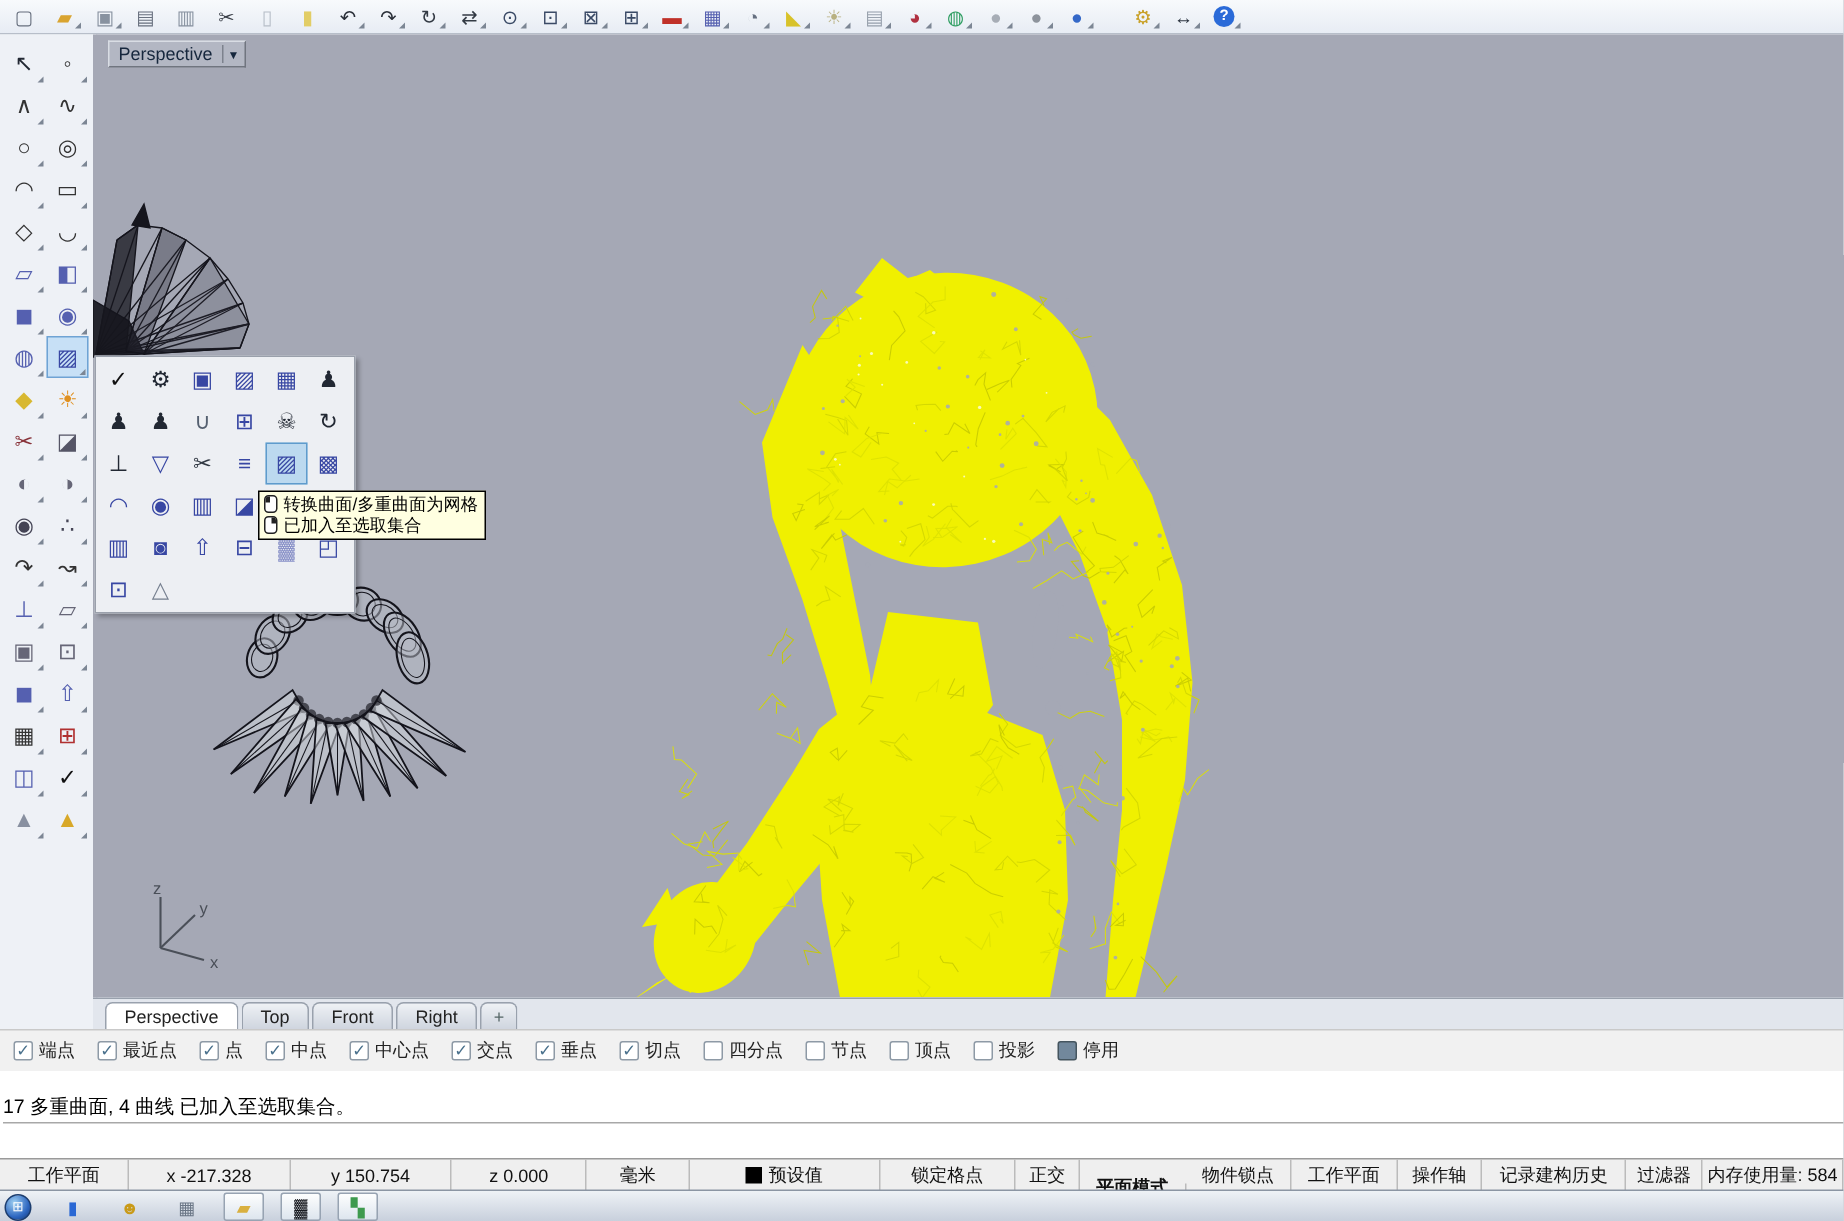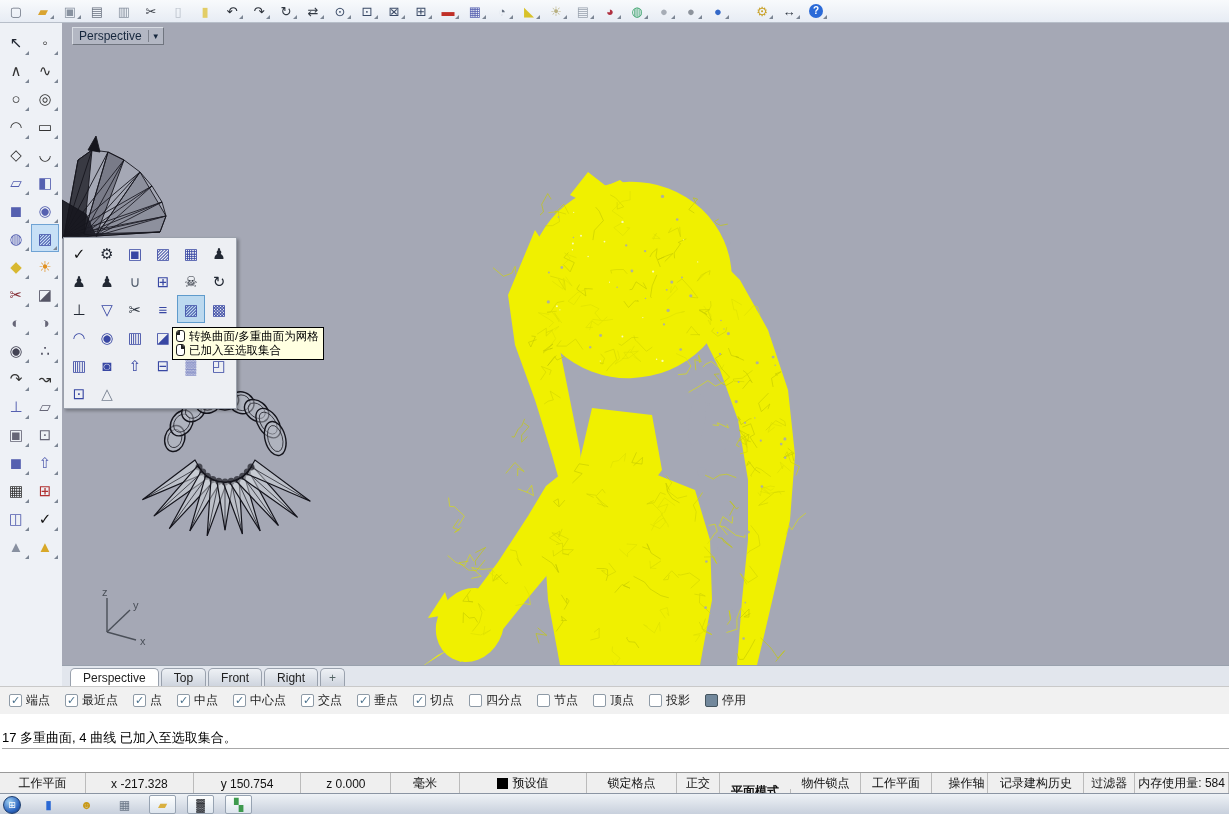--- a/index.html
+++ b/index.html
@@ -692,21 +692,21 @@
       </div>
       <div class="sbcell bold" style="width: 72px; margin-top: 16px;">
         <span>平面模式</span>
       </div>
       <div class="sbcell" style="width: 72px;">
         <span>物件锁点</span>
       </div>
       <div class="sbcell" style="width: 72px;">
         <span>工作平面</span>
       </div>
-      <div class="sbcell" style="width: 58px; justify-content: flex-end;">
+      <div class="sbcell" style="width: 58px;">
         <span>操作轴</span>
       </div>
       <div class="sbcell" style="width: 98px; text-align: right;">
         <span>记录建构历史</span>
       </div>
       <div class="sbcell" style="width: 52px;">
         <span>过滤器</span>
       </div>
       <div class="sbcell" style="flex: 1 1 0%;">
         <span>内存使用量: 584</span>

